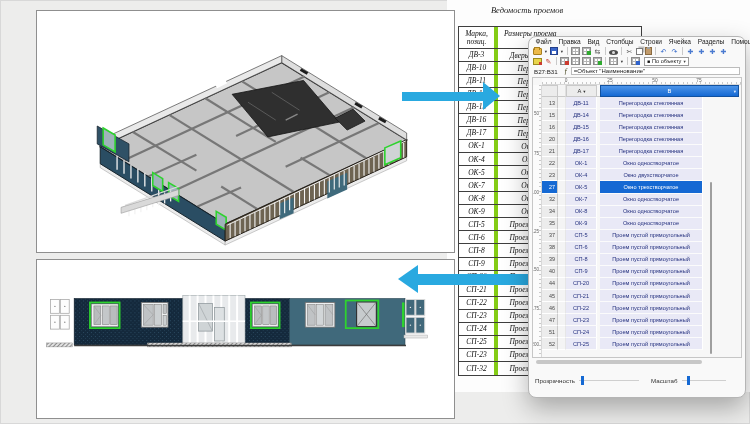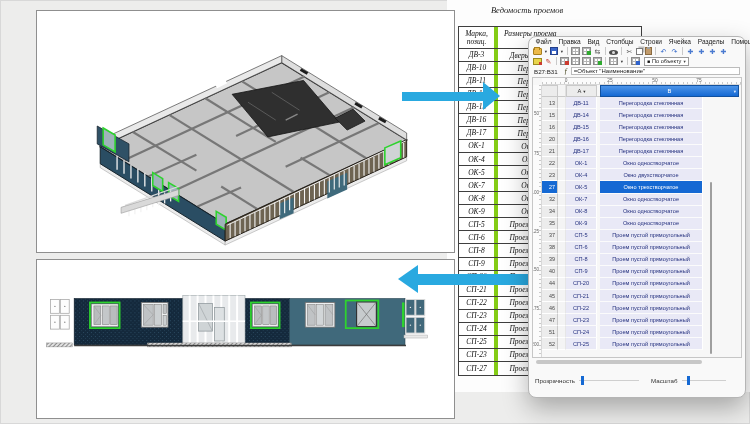--- a/index.html
+++ b/index.html
@@ -473,21 +473,21 @@
           <span class="nm">Проем пустой прямоугольный</span>
         </div>
       </div>
       <div class="srow drow">
         <div class="sc1">СП-23</div>
         <div class="sc2">
           <span class="nm">Проем пустой прямоугольный</span>
         </div>
       </div>
       <div class="srow drow">
-        <div class="sc1">СП-27</div>
+        <div class="sc1">СП-32</div>
         <div class="sc2">
           <span class="nm">Проем пустой прямоугольный</span>
         </div>
       </div>
     </div>
 </div>
 
 <div class="arrow" id="arrow1">
     <div class="a-tail"></div>
     <div class="a-head"></div>

